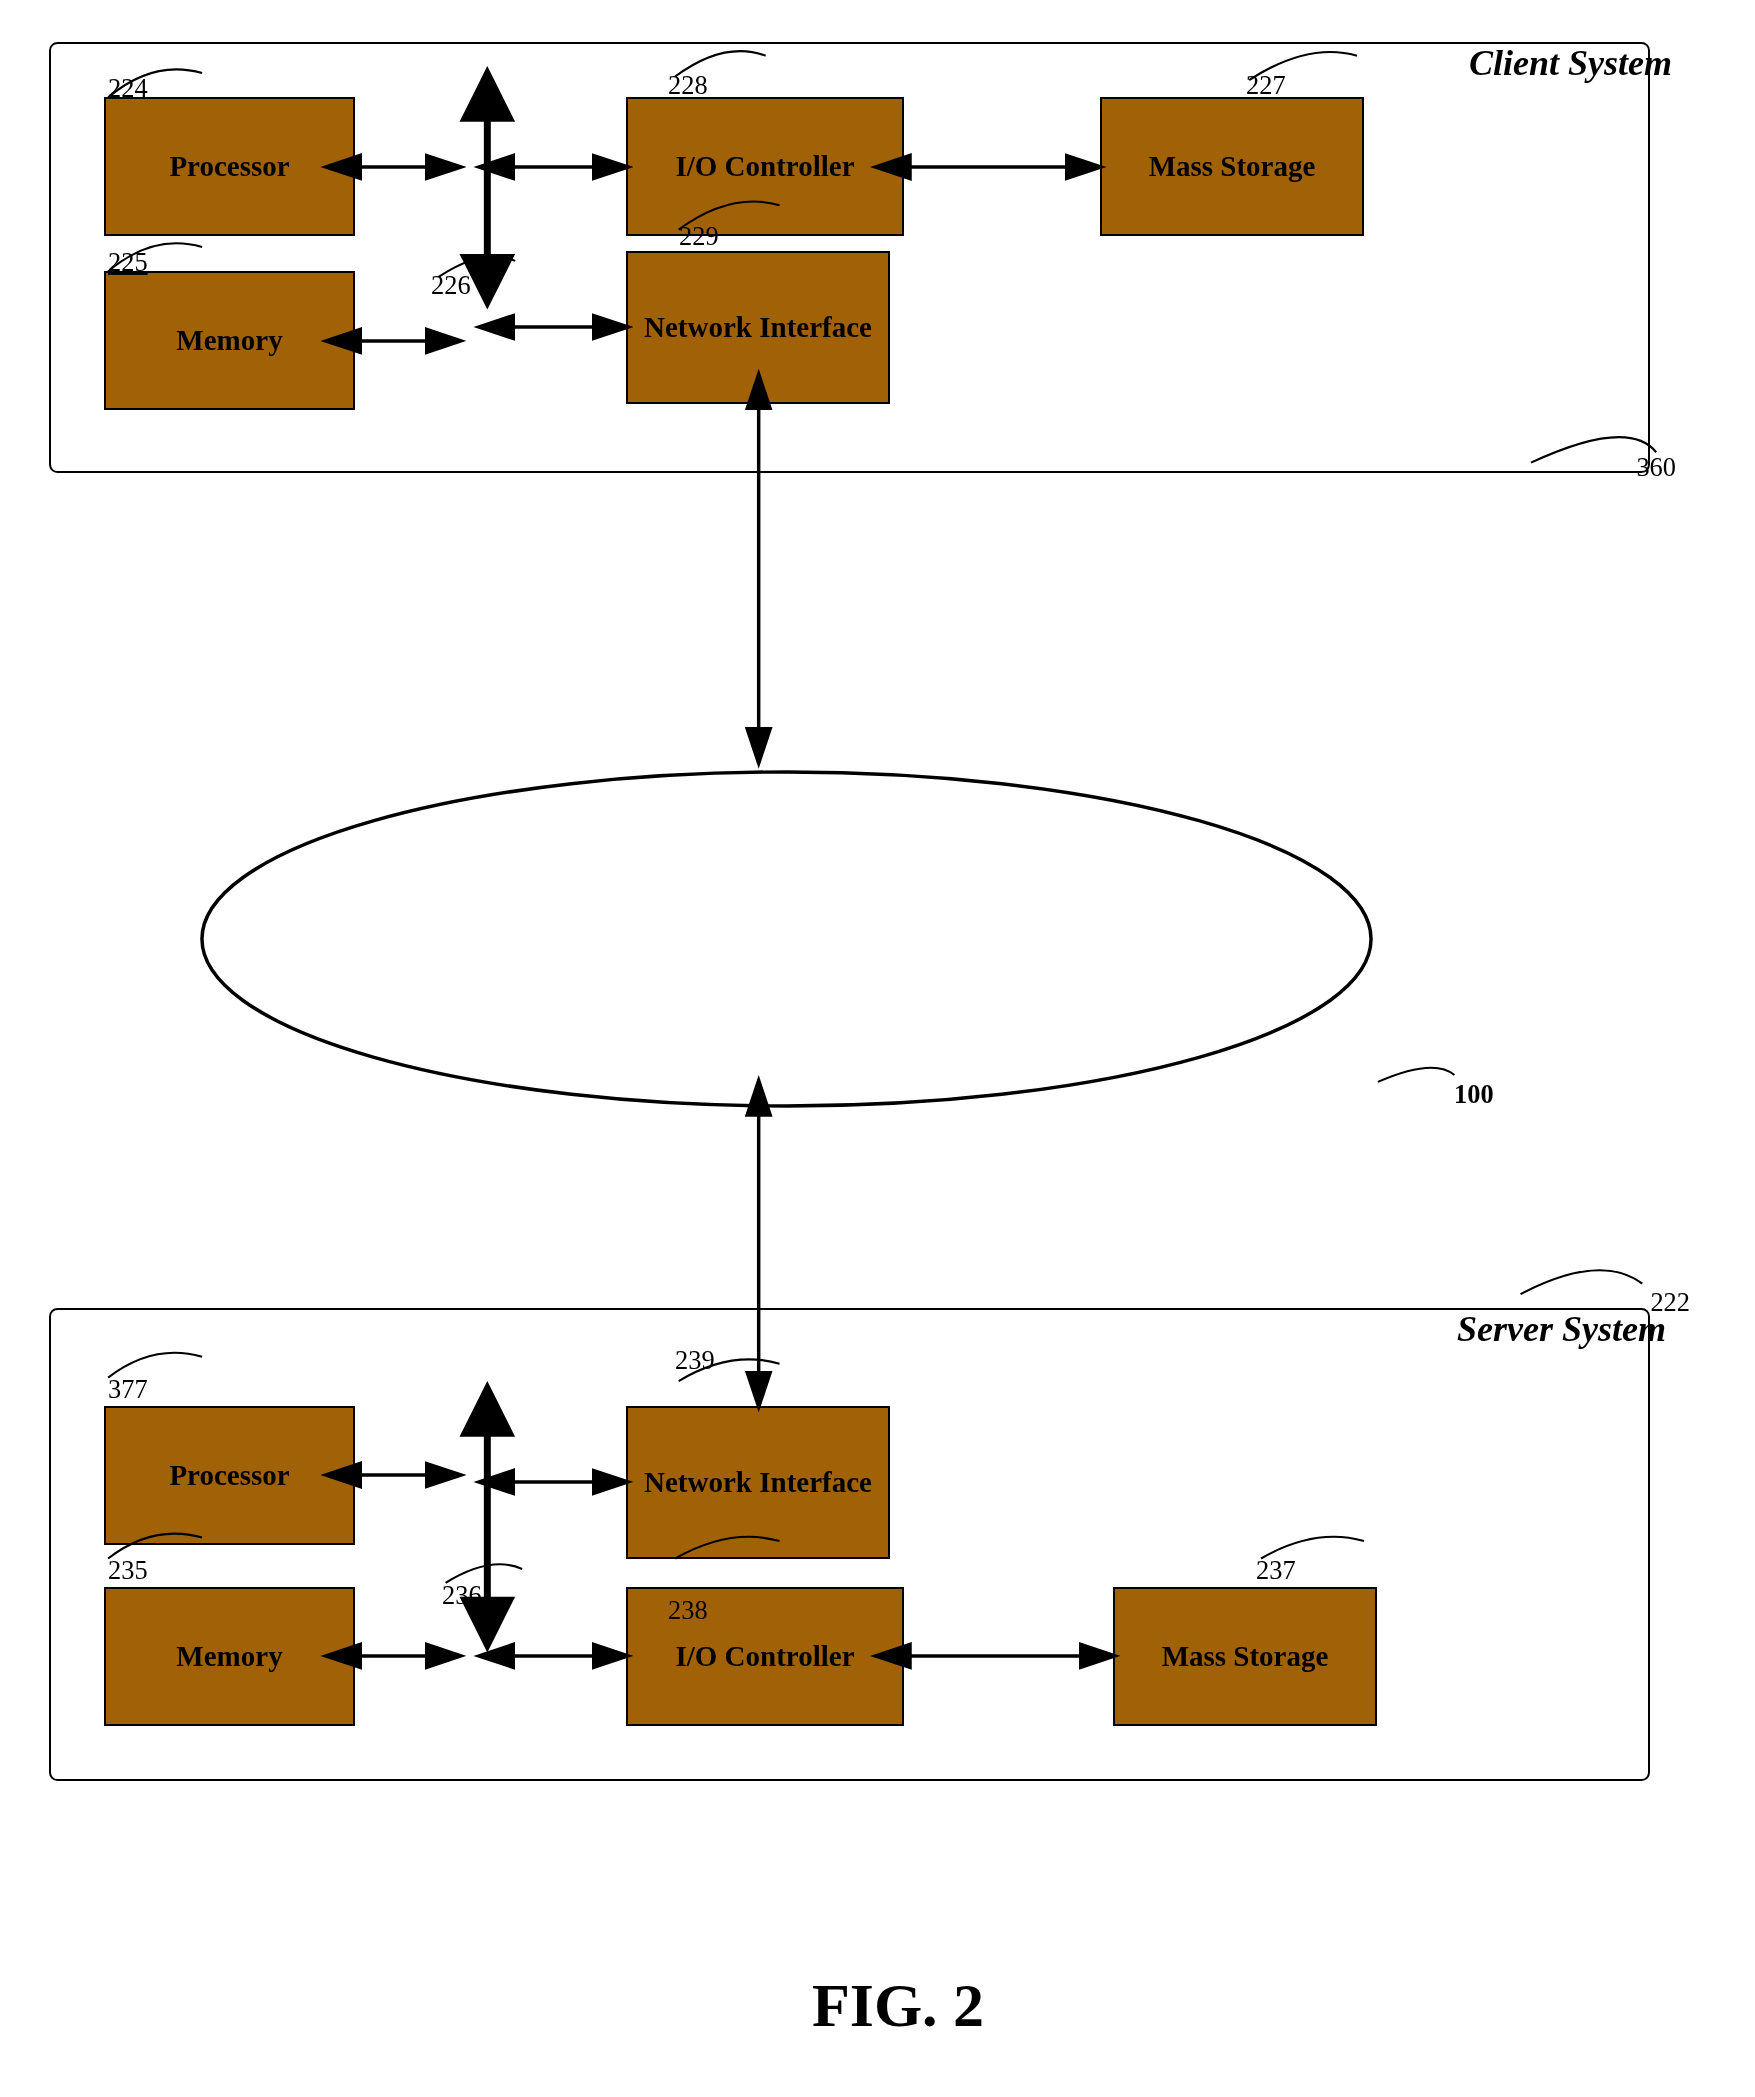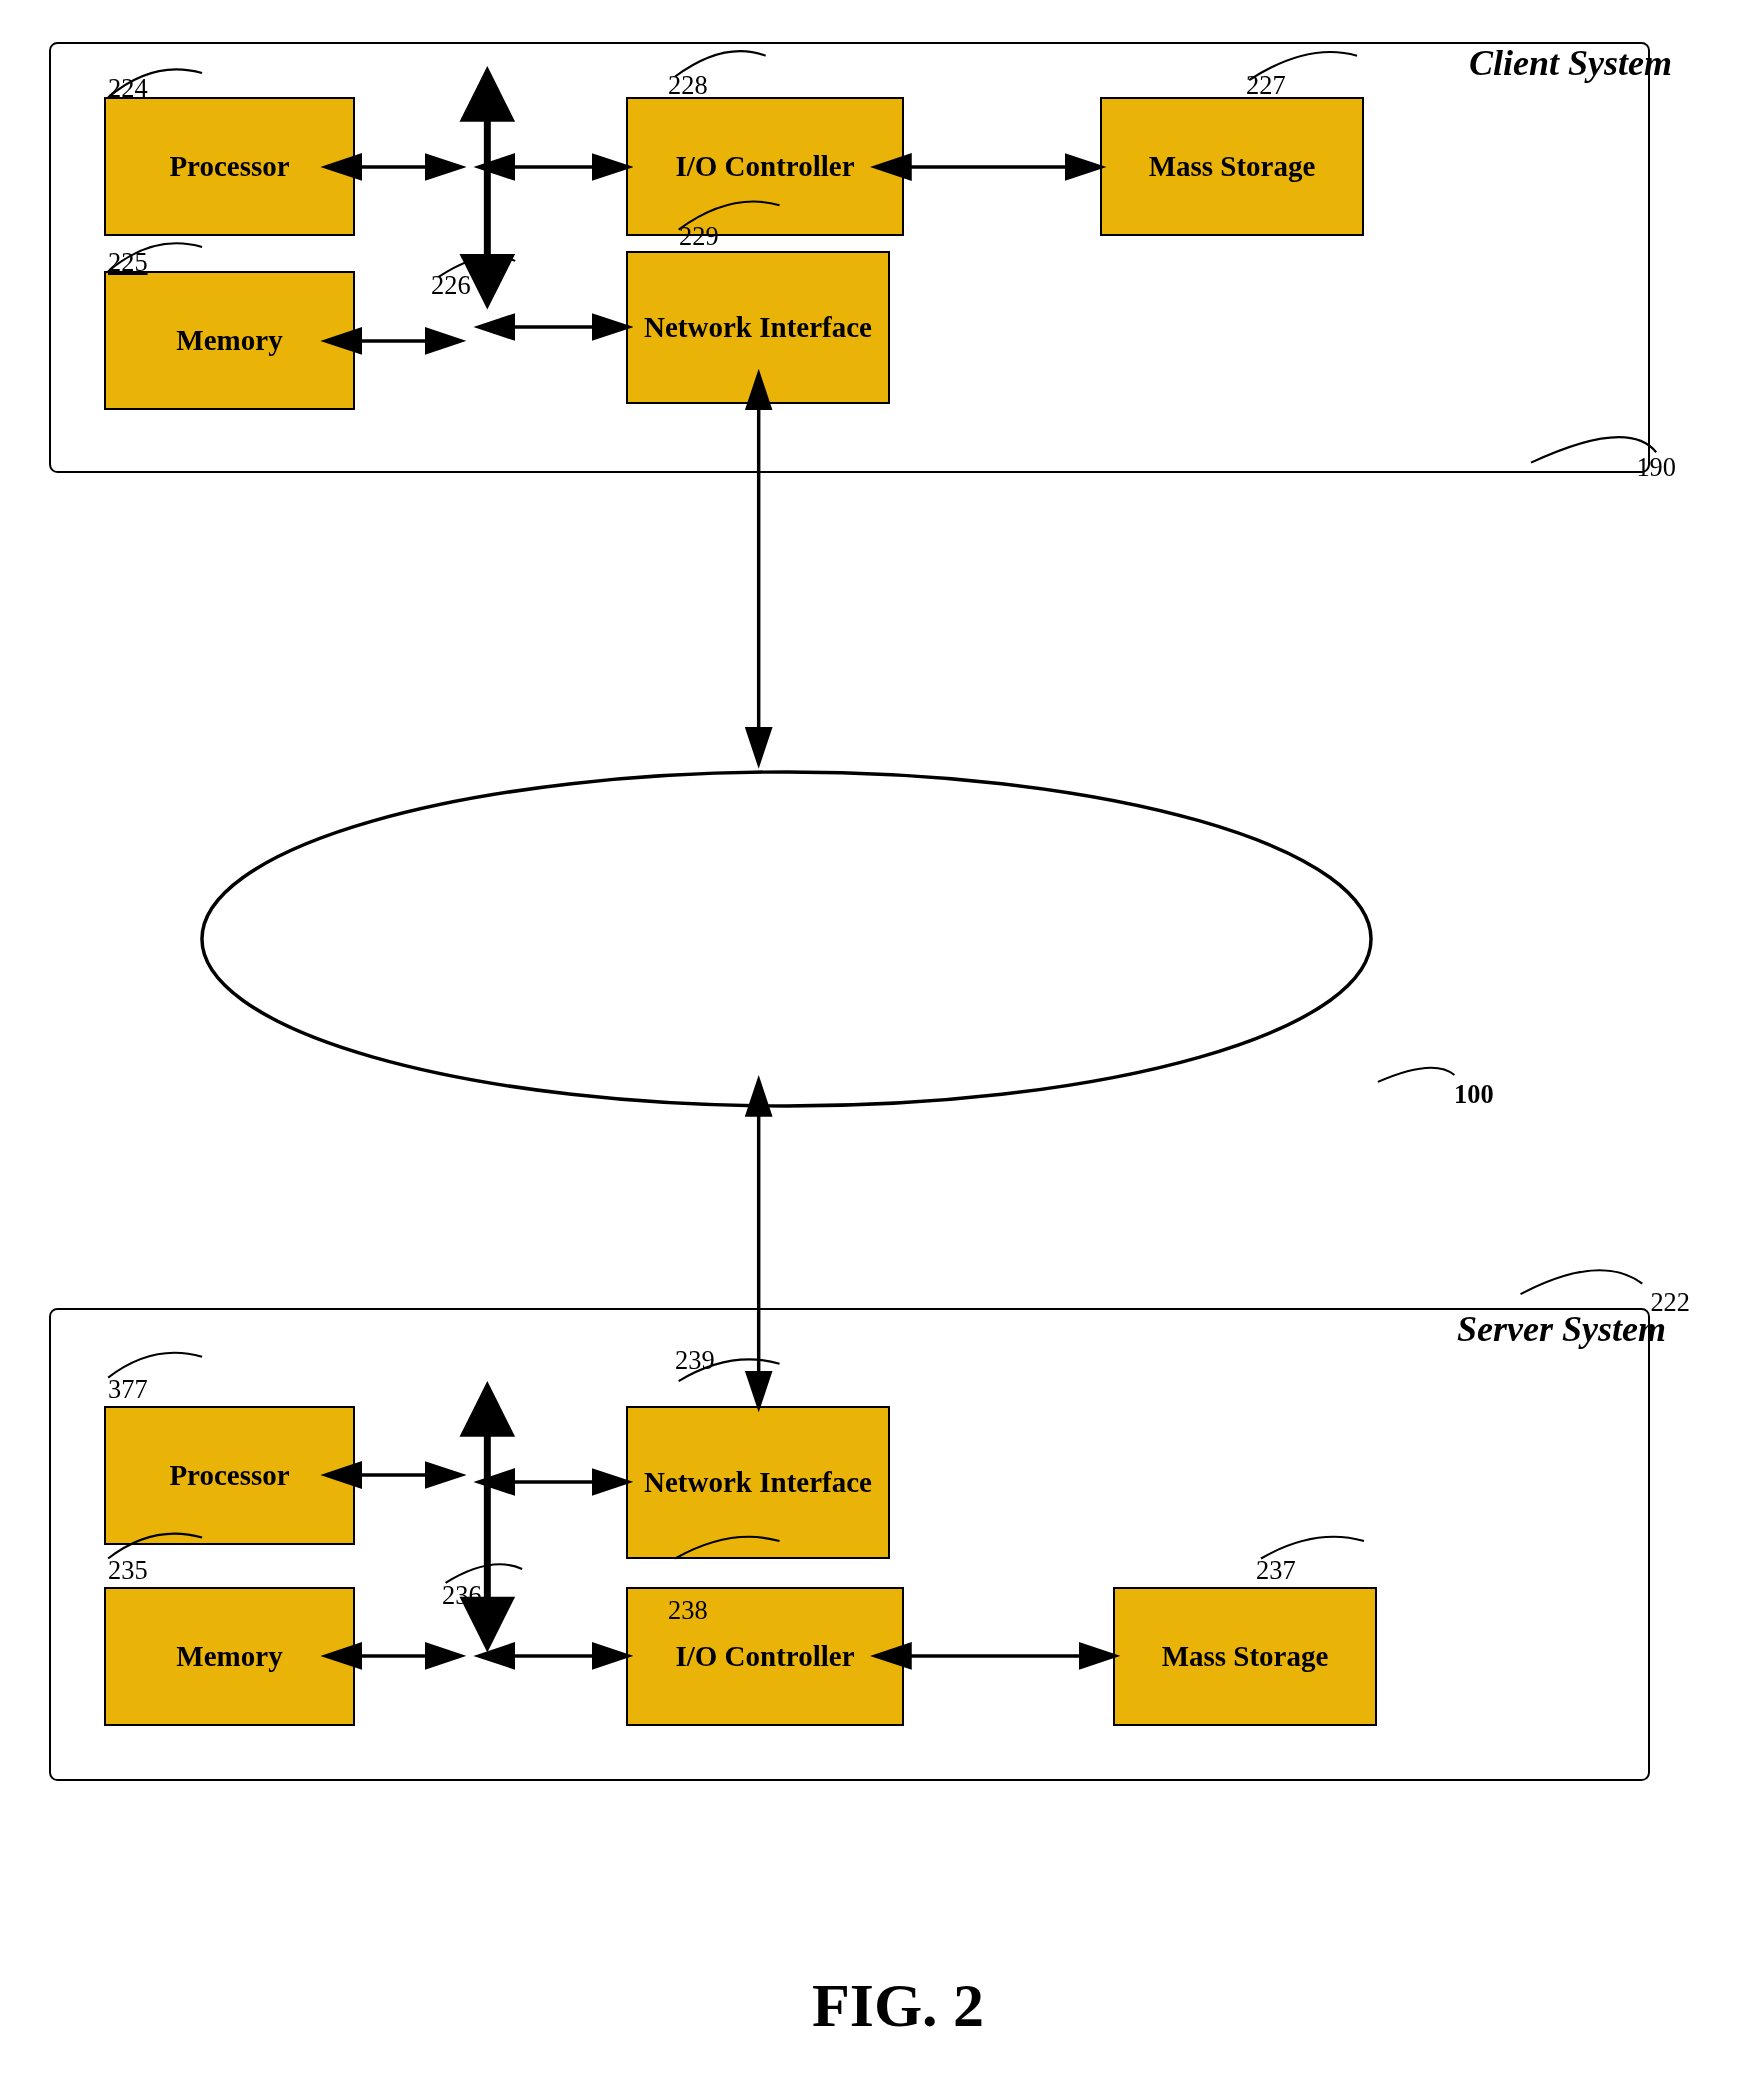--- a/index.html
+++ b/index.html
@@ -56,21 +56,21 @@
       font-size: 36px;
       font-weight: bold;
       font-style: italic;
       margin-left: 32px;
     }
 
     
     .comp-box {
       position: absolute;
       border: 2.1px solid #000;
-      background: #eab308;
+      background: #a16207;
       display: flex;
       align-items: center;
       justify-content: center;
       text-align: center;
       font-size: 29px;
       font-weight: bold;
       line-height: 1.2;
     }
 
     
@@ -191,21 +191,21 @@
     }
   </style>
 </head>
 <body>
 
 <div class="diagram-container">
 
   <div class="client-system-box"></div>
   <div class="client-system-label">Client System</div>
 
-  <span class="ref-num" style="top:452px; right:80px;">190</span>
+  <span class="ref-num" style="top:452px; right:80px;">360</span>
 
   <div class="comp-box" id="c-processor">
     <span>Processor</span>
   </div>
   <span class="ref-num" style="top:73px; left:108px;">224</span>
 
   <div class="comp-box" id="c-memory">
     <span>Memory</span>
   </div>
   <span class="ref-num" style="top:247px; left:108px;text-decoration:underline;">225</span>

